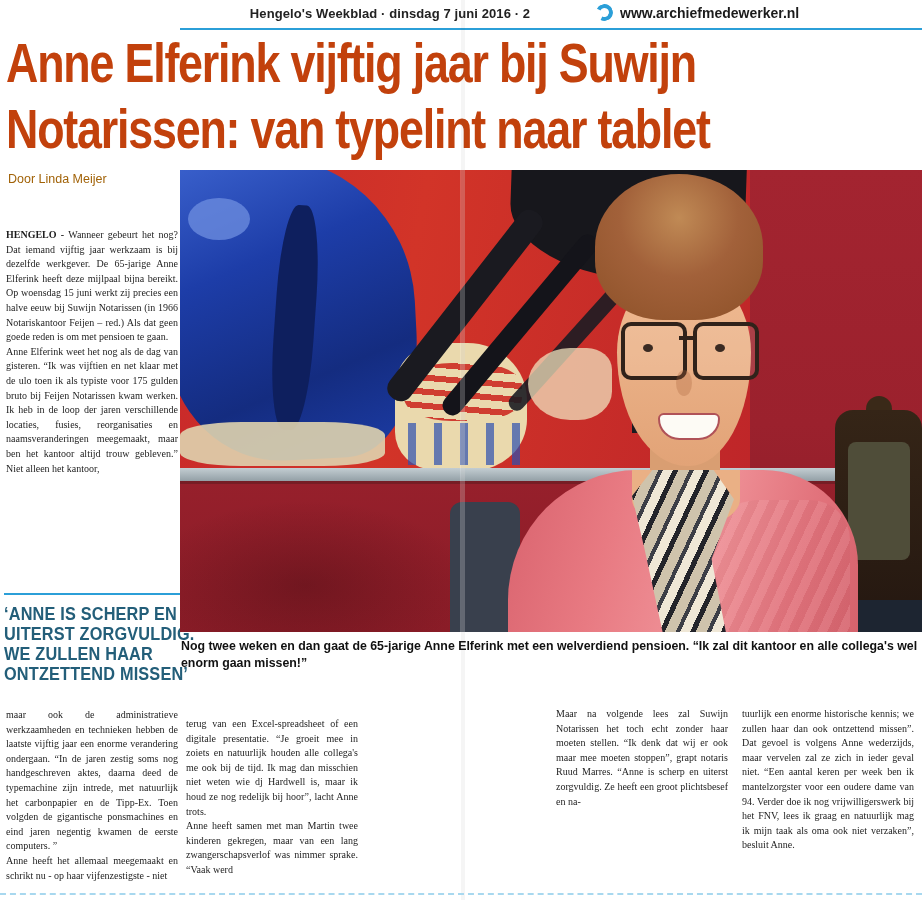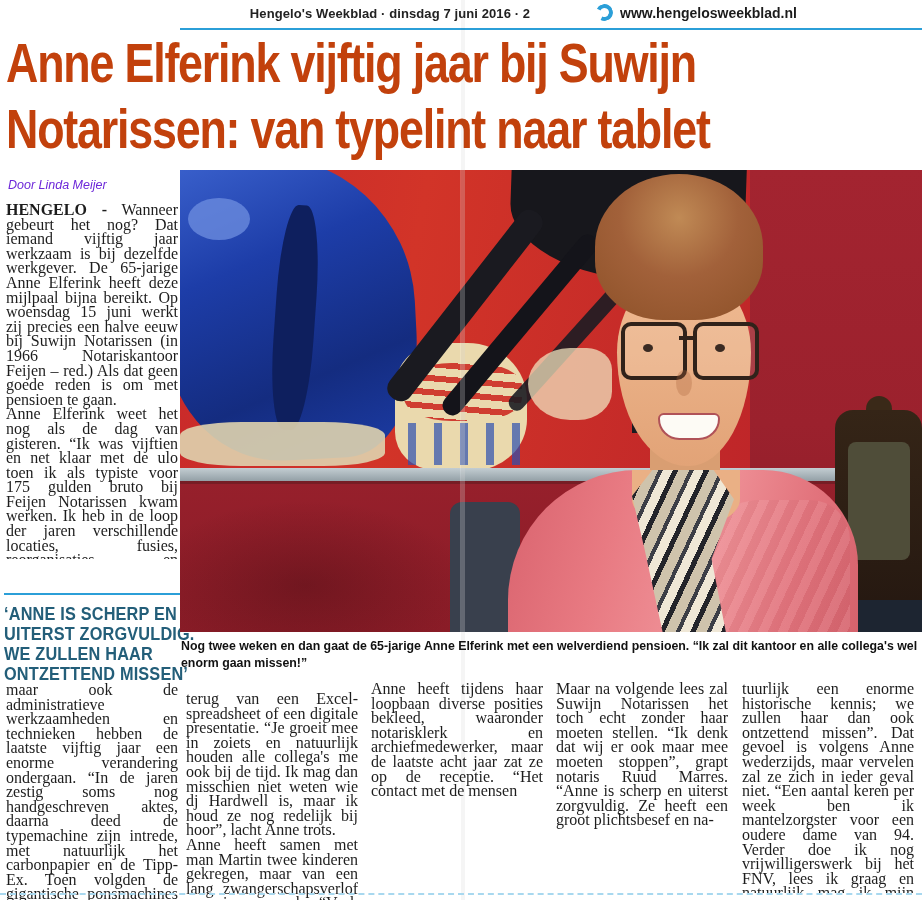--- a/index.html
+++ b/index.html
@@ -13,25 +13,25 @@
         font-size:14px;font-weight:bold;color:#1b1b1b;text-decoration:none;}
   .logo-c{display:inline-block;width:9px;height:9px;border:4px solid var(--accent-blue);
           border-left-color:transparent;border-radius:50%;transform:rotate(-18deg);}
   .header-rule{position:absolute;left:180px;right:0;top:28px;height:2px;background:var(--accent-blue);}
 
   
   .headline{position:absolute;left:6px;top:34px;font-weight:800;color:#c2410c;line-height:57px;}
   .headline span{display:inline-block;white-space:nowrap;font-size:56px;letter-spacing:-1.5px;
                  transform:scaleX(.8);transform-origin:0 50%;}
 
-  .byline{position:absolute;left:8px;top:178px;font-style:italic;font-size:12.5px;color:#6d28d9;}
-
-  
-  .col{position:absolute;width:172px;font-family:"Liberation Serif",serif;font-size:16px;
-       line-height:14.6px;text-align:justify;color:#1d1d1d;overflow:hidden;}
+  .byline{position:absolute;left:8px;top:172px;font-size:12.5px;color:#a16207;}
+
+  
+  .col{position:absolute;width:172px;font-family:"Liberation Serif",serif;font-size:10px;
+       line-height:14.6px;text-align:justify;color:#1d1d1d;overflow:hidden;margin-top:25px;}
   .col p{margin:0;}
   .lead{font-weight:bold;}
   .c1a{left:6px;top:203px;height:356px;}
   .c1b{left:6px;top:683px;height:242px;}
   .c2{left:186px;top:692px;height:211px;}
   .c3{left:371px;top:682px;height:211px;}
   .c4{left:556px;top:682px;height:211px;}
   .c5{left:742px;top:682px;height:211px;}
 
   
@@ -115,21 +115,21 @@
   .bottom-rule{position:absolute;left:0;right:0;top:893px;border-top:2px dashed var(--dotted-blue);}
 </style>
 </head>
 <body>
 
 <div class="page">
 
   <div class="masthead">Hengelo's Weekblad · dinsdag 7 juni 2016 · 2</div>
   <a class="site" href="#">
     <span class="logo-c"></span>
-    <span>www.hengelosweekblad.nl</span>
+    <span>www.archiefmedewerker.nl</span>
   </a>
   <div class="header-rule"></div>
 
   <h1 class="headline" style="margin:0">
     <span>Anne Elferink vijftig jaar bij Suwijn</span><br>
     <span>Notarissen: van typelint naar tablet</span>
   </h1>
 
   <div class="byline">Door Linda Meijer</div>
 
@@ -195,21 +195,20 @@
     <div class="fold-line"></div>
   </div>
 
   <div class="caption">Nog twee weken en dan gaat de 65-jarige Anne Elferink met een welverdiend pensioen. “Ik zal dit kantoor en alle collega's wel enorm gaan missen!”</div>
 
   <div class="col c2">
     <p>terug van een Excel-spreadsheet of een digitale presentatie. “Je groeit mee in zoiets en natuurlijk houden alle collega's me ook bij de tijd. Ik mag dan misschien niet weten wie dj Hardwell is, maar ik houd ze nog redelijk bij hoor”, lacht Anne trots.</p>
     <p>Anne heeft samen met man Martin twee kinderen gekregen, maar van een lang zwangerschapsverlof was nimmer sprake. “Vaak werd</p>
   </div>
   <div class="col c3">
-    <p>Anne heeft tijdens haar loopbaan diverse posities bekleed, waaronder notarisklerk en archiefmedewerker, maar de laatste acht jaar zat ze op de receptie. “Het contact met de mensen</p>
   </div>
   <div class="col c4">
     <p>Maar na volgende lees zal Suwijn Notarissen het toch echt zonder haar moeten stellen. “Ik denk dat wij er ook maar mee moeten stoppen”, grapt notaris Ruud Marres. “Anne is scherp en uiterst zorgvuldig. Ze heeft een groot plichtsbesef en na-</p>
   </div>
   <div class="col c5">
     <p>tuurlijk een enorme historische kennis; we zullen haar dan ook ontzettend missen”. Dat gevoel is volgens Anne wederzijds, maar vervelen zal ze zich in ieder geval niet. “Een aantal keren per week ben ik mantelzorgster voor een oudere dame van 94. Verder doe ik nog vrijwilligerswerk bij het FNV, lees ik graag en natuurlijk mag ik mijn taak als oma ook niet verzaken”, besluit Anne.</p>
   </div>
 
   <div class="page-fold"></div>
   <div class="bottom-rule"></div>

